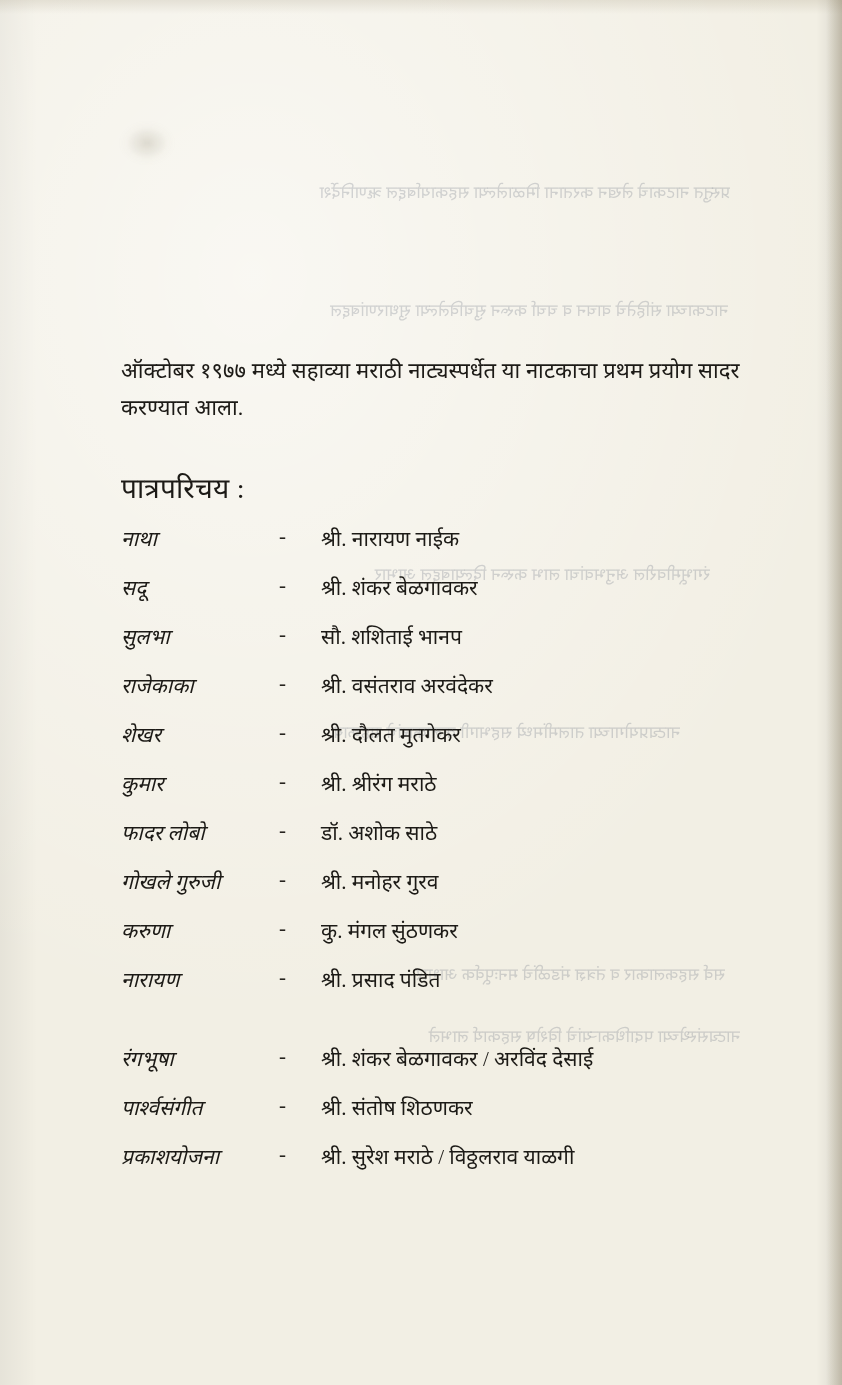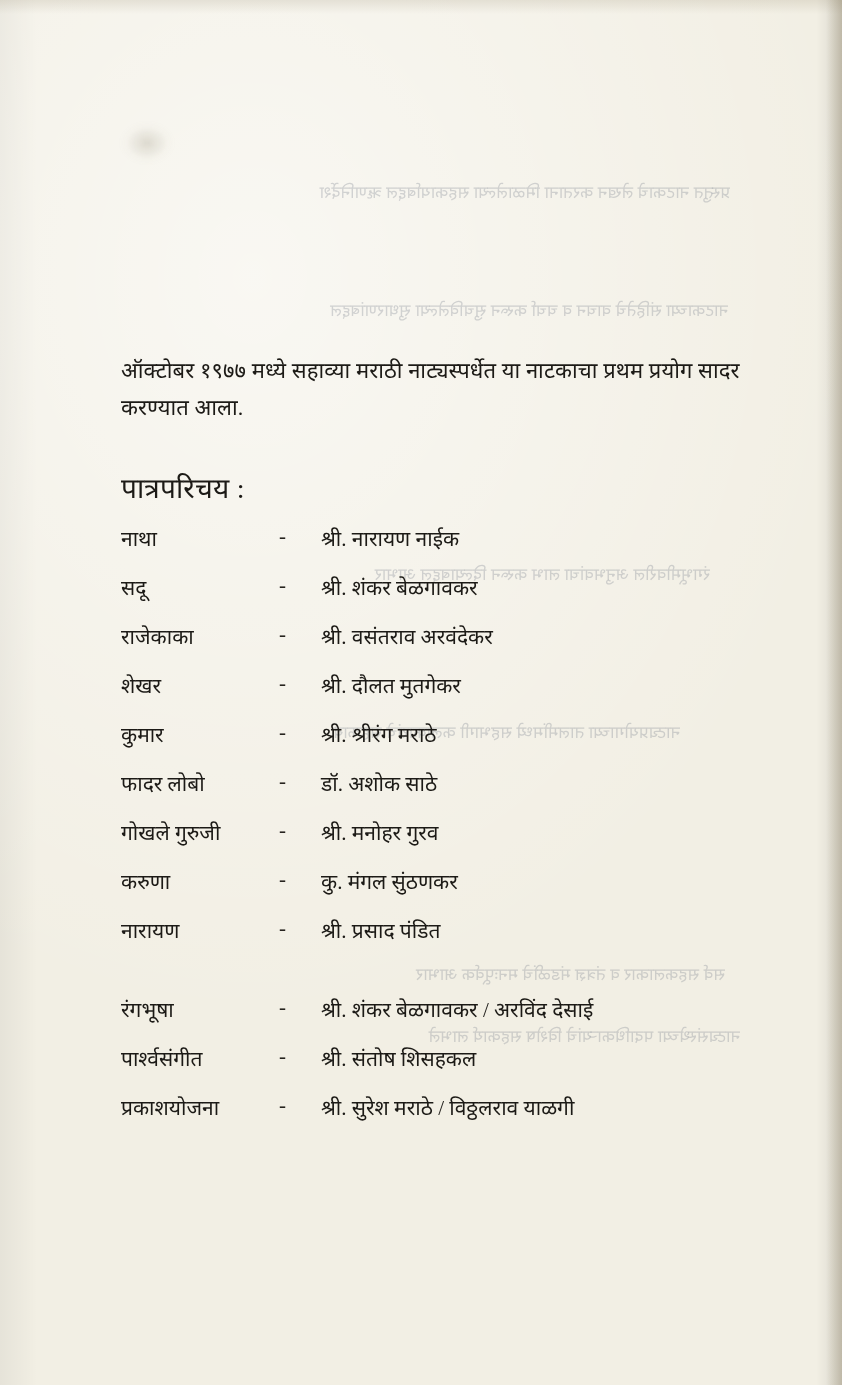--- a/index.html
+++ b/index.html
@@ -89,21 +89,21 @@
   table.cast {
     border-collapse: collapse;
     width: 100%;
   }
   table.cast td {
     font-size: 21px;
     padding: 0 0 21px 0;
     vertical-align: top;
     white-space: nowrap;
   }
-  td.role  { width: 158px; }
+  td.role  { width: 158px; font-style: italic; }
   td.dash  { width: 42px; color: #26231e; }
   td.actor { }
 
   tr.gap td {
     padding-bottom: 0;
     height: 30px;
   }
 
   .crew td { padding-bottom: 19px; }
 </style>
@@ -134,20 +134,25 @@
         <td class="role">नाथा</td>
         <td class="dash">-</td>
         <td class="actor">श्री. नारायण नाईक</td>
       </tr>
       <tr>
         <td class="role">सदू</td>
         <td class="dash">-</td>
         <td class="actor">श्री. शंकर बेळगावकर</td>
       </tr>
       <tr>
+        <td class="role">सुलभा</td>
+        <td class="dash">-</td>
+        <td class="actor">सौ. शशिताई भानप</td>
+      </tr>
+      <tr>
         <td class="role">राजेकाका</td>
         <td class="dash">-</td>
         <td class="actor">श्री. वसंतराव अरवंदेकर</td>
       </tr>
       <tr>
         <td class="role">शेखर</td>
         <td class="dash">-</td>
         <td class="actor">श्री. दौलत मुतगेकर</td>
       </tr>
       <tr>
@@ -185,21 +190,21 @@
 
     <tbody class="crew">
       <tr>
         <td class="role">रंगभूषा</td>
         <td class="dash">-</td>
         <td class="actor">श्री. शंकर बेळगावकर / अरविंद देसाई</td>
       </tr>
       <tr>
         <td class="role">पार्श्वसंगीत</td>
         <td class="dash">-</td>
-        <td class="actor">श्री. संतोष शिसहकल</td>
+        <td class="actor">श्री. संतोष शिठणकर</td>
       </tr>
       <tr>
         <td class="role">प्रकाशयोजना</td>
         <td class="dash">-</td>
         <td class="actor">श्री. सुरेश मराठे / विठ्ठलराव याळगी</td>
       </tr>
     </tbody>
   </table>
 
 </div>

